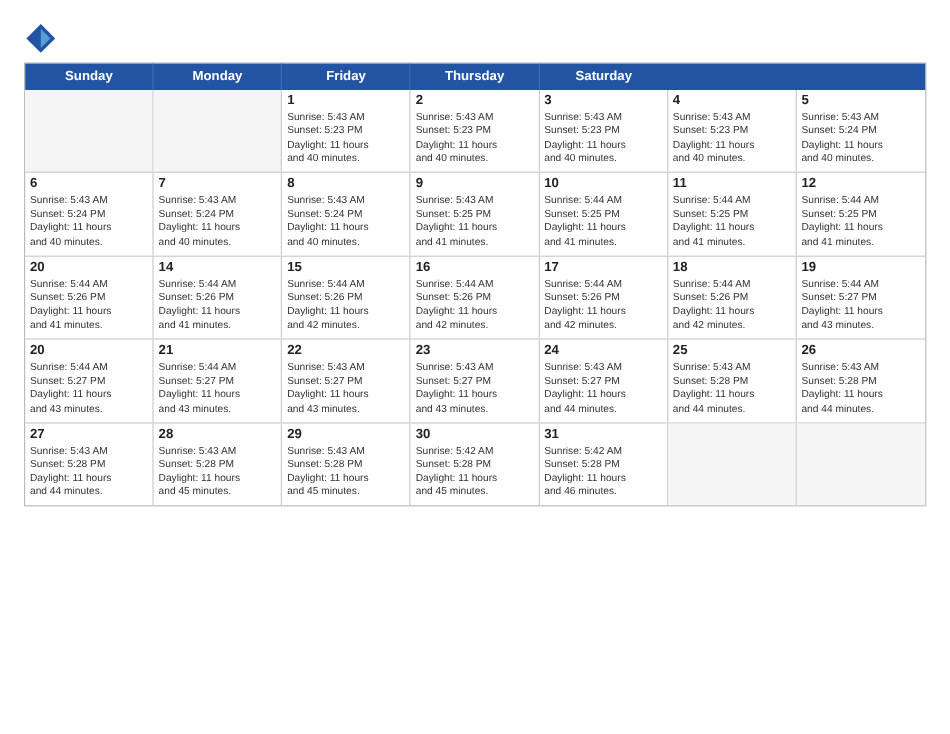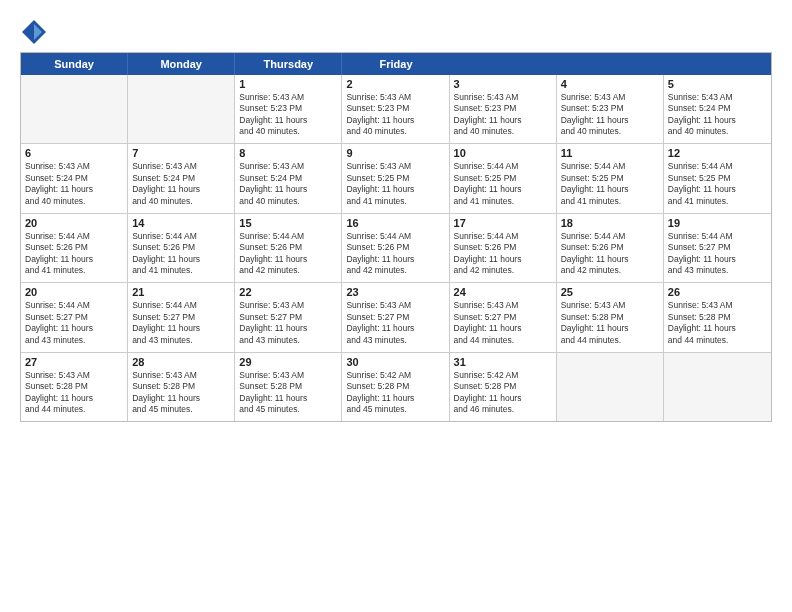--- a/index.html
+++ b/index.html
@@ -134,22 +134,23 @@
     <div class="title-block">
       <div class="title-month"></div>
       <div class="title-location"></div>
     </div>
   </div>
 
   <div class="calendar">
     <div class="cal-header">
     <div class="cal-header-cell">Sunday</div>
         <div class="cal-header-cell">Monday</div>
+        <div class="cal-header-cell">Friday</div>
         <div class="cal-header-cell">Thursday</div>
-        <div class="cal-header-cell">Friday</div>
+        <div class="cal-header-cell">Saturday</div>
       </div>
     <div class="cal-body">
     <div class="cal-row">
           <div class="cal-cell empty"></div>
           <div class="cal-cell empty"></div>
           <div class="cal-cell">
             <div class="cell-date">1</div>
             <div class="cell-info" style="white-space: pre-line;">Sunrise: 5:43 AM
 Sunset: 5:23 PM
 Daylight: 11 hours

